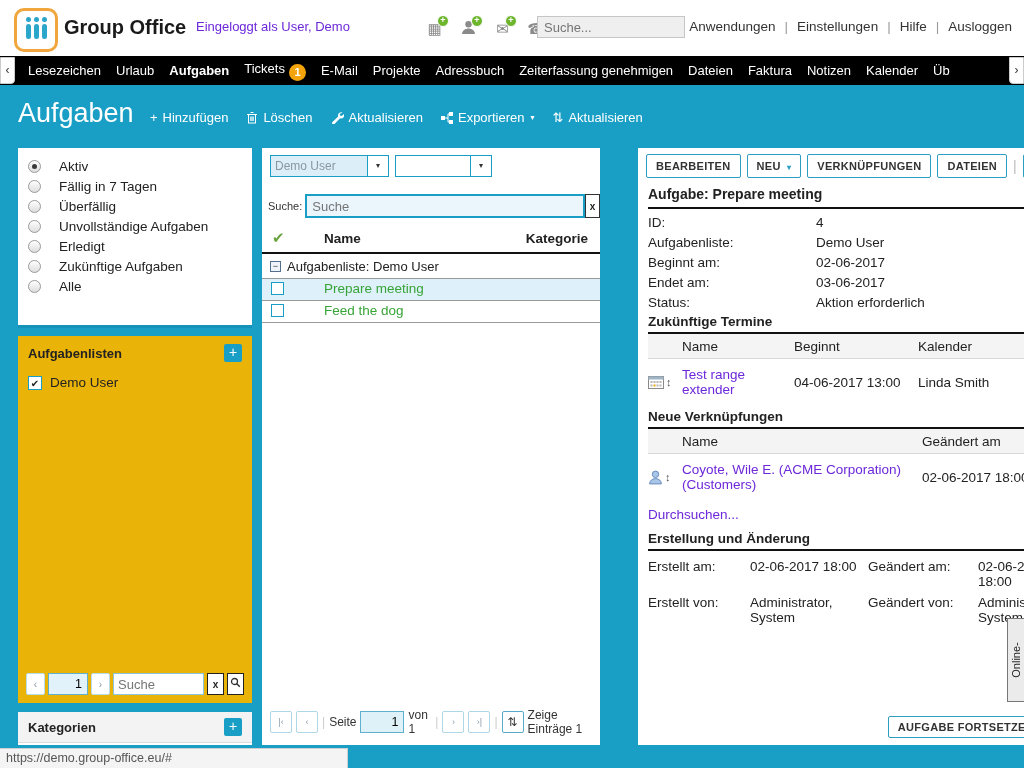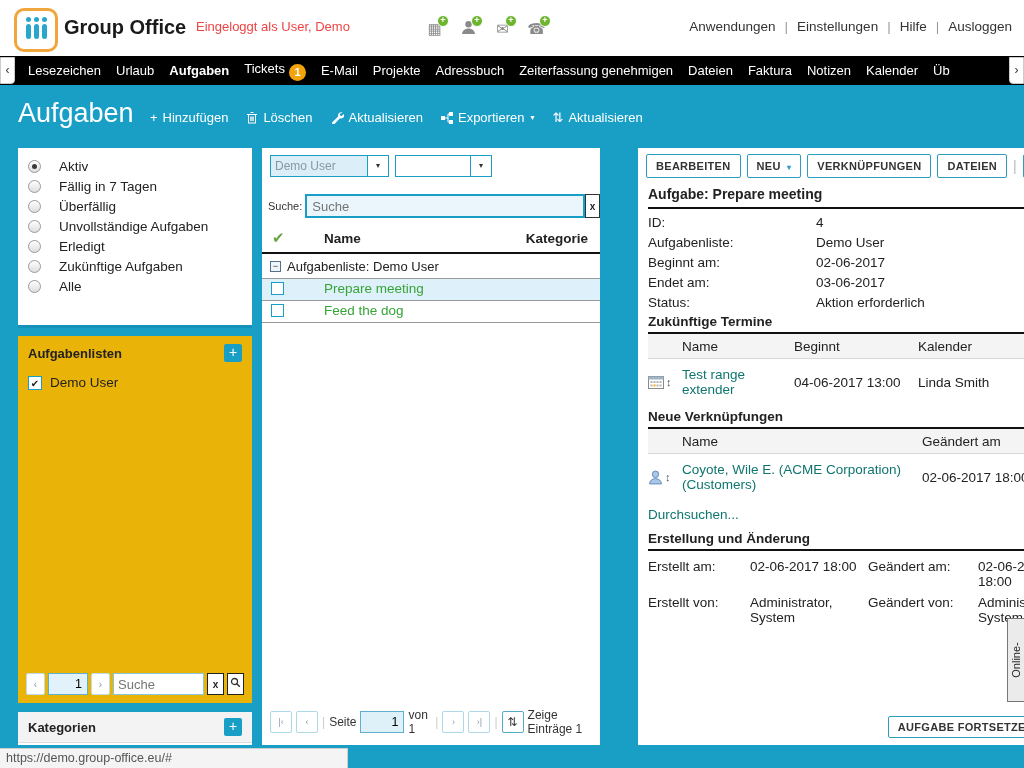--- a/index.html
+++ b/index.html
@@ -7,21 +7,21 @@
        font-family:"Liberation Sans",sans-serif;color:#222;}
 
   
   .header{position:absolute;top:0;left:0;right:0;height:56px;background:#fff;}
   .logo{position:absolute;left:14px;top:8px;width:38px;height:38px;border:3px solid #f0a63c;border-radius:10px;background:#fff;}
   .logo-dots{display:flex;gap:3px;justify-content:center;margin-top:6px;}
   .logo-dots i{width:5px;height:5px;border-radius:50%;background:#2ba6cb;}
   .logo-bars{display:flex;gap:3px;justify-content:center;margin-top:2px;}
   .logo-bars i{width:5px;height:15px;border-radius:3px;background:#2ba6cb;}
   .brand{position:absolute;left:64px;top:16px;font-size:20px;font-weight:bold;color:#1a1a1a;}
-  .logged{position:absolute;left:196px;top:19px;font-size:13px;color:#ef4444;}
+  .logged{position:absolute;left:196px;top:19px;font-size:13px;color:#6d28d9;}
   .qicons{position:absolute;left:425px;top:20px;display:flex;gap:15px;}
   .qicon{position:relative;width:19px;height:17px;color:#8a8a8a;font-size:15px;line-height:17px;text-align:center;}
   .plus-badge{position:absolute;right:-5px;top:-5px;width:10px;height:10px;background:#6cb52d;border:1px solid #fff;
               border-radius:50%;color:#fff;font-size:9px;line-height:9px;text-align:center;font-weight:bold;}
   .hsearch{position:absolute;left:537px;top:16px;width:148px;height:22px;background:#efefef;border:1px solid #c6c6c6;
            font-size:13px;color:#777;padding:0 6px;box-sizing:border-box;font-family:"Liberation Sans",sans-serif;}
   .hmenu{position:absolute;right:12px;top:19px;display:flex;gap:9px;font-size:13.5px;color:#333;}
   .hmenu .sep{color:#999;}
   .hmenu span[data-interactable="true"]{cursor:pointer;}
 
@@ -135,21 +135,21 @@
         text-align:center;cursor:pointer;}
   .ghead{display:flex;background:#f4f4f4;height:24px;align-items:center;font-size:13.5px;border-bottom:1px solid #d8d8d8;}
   .grow{display:flex;align-items:center;min-height:46px;font-size:13.5px;}
   .ev-c1{width:34px;flex:none;display:flex;align-items:center;gap:2px;}
   .ev-c2{width:112px;flex:none;}
   .ev-c3{width:124px;flex:none;}
   .ev-c4{flex:1;}
   .lk-c1{width:34px;flex:none;display:flex;align-items:center;gap:2px;}
   .lk-c2{flex:1;padding-right:6px;}
   .lk-c3{width:118px;flex:none;}
-  .link{color:#0f766e;cursor:pointer;}
+  .link{color:#6d28d9;cursor:pointer;}
   .browse{margin:7px 0 9px 0;font-size:13.5px;}
   .meta-grid{display:grid;grid-template-columns:96px 112px 104px 1fr;column-gap:6px;row-gap:6px;
         font-size:13.5px;margin-top:8px;}
   .cont-btn{position:absolute;right:6px;bottom:7px;height:22px;border:1px solid #2d9ec2;background:#fff;border-radius:2px;
         font-weight:bold;font-size:11px;color:#333;line-height:20px;padding:0 9px;letter-spacing:.3px;
         box-sizing:border-box;cursor:pointer;}
   .updown-mini{color:#555;font-size:11px;}
 
   
   .online{position:absolute;right:0;top:618px;width:17px;height:84px;background:#ebebeb;border:1px solid #777;
@@ -192,20 +192,21 @@
     <div class="qicon" data-interactable="true">
       <span data-interactable="false">✉</span>
       <span class="plus-badge" data-interactable="false">+</span>
     </div>
     <div class="qicon" data-interactable="true">
       <span data-interactable="false">☎</span>
       <span class="plus-badge" data-interactable="false">+</span>
     </div>
   </div>
 
+  <input class="hsearch" data-interactable="true" placeholder="Suche..." style="">
 
   <div class="hmenu" data-interactable="false">
     <span data-interactable="true">Anwendungen</span>
     <span class="sep" data-interactable="false">|</span>
     <span data-interactable="true">Einstellungen</span>
     <span class="sep" data-interactable="false">|</span>
     <span data-interactable="true">Hilfe</span>
     <span class="sep" data-interactable="false">|</span>
     <span data-interactable="true">Ausloggen</span>
   </div>

